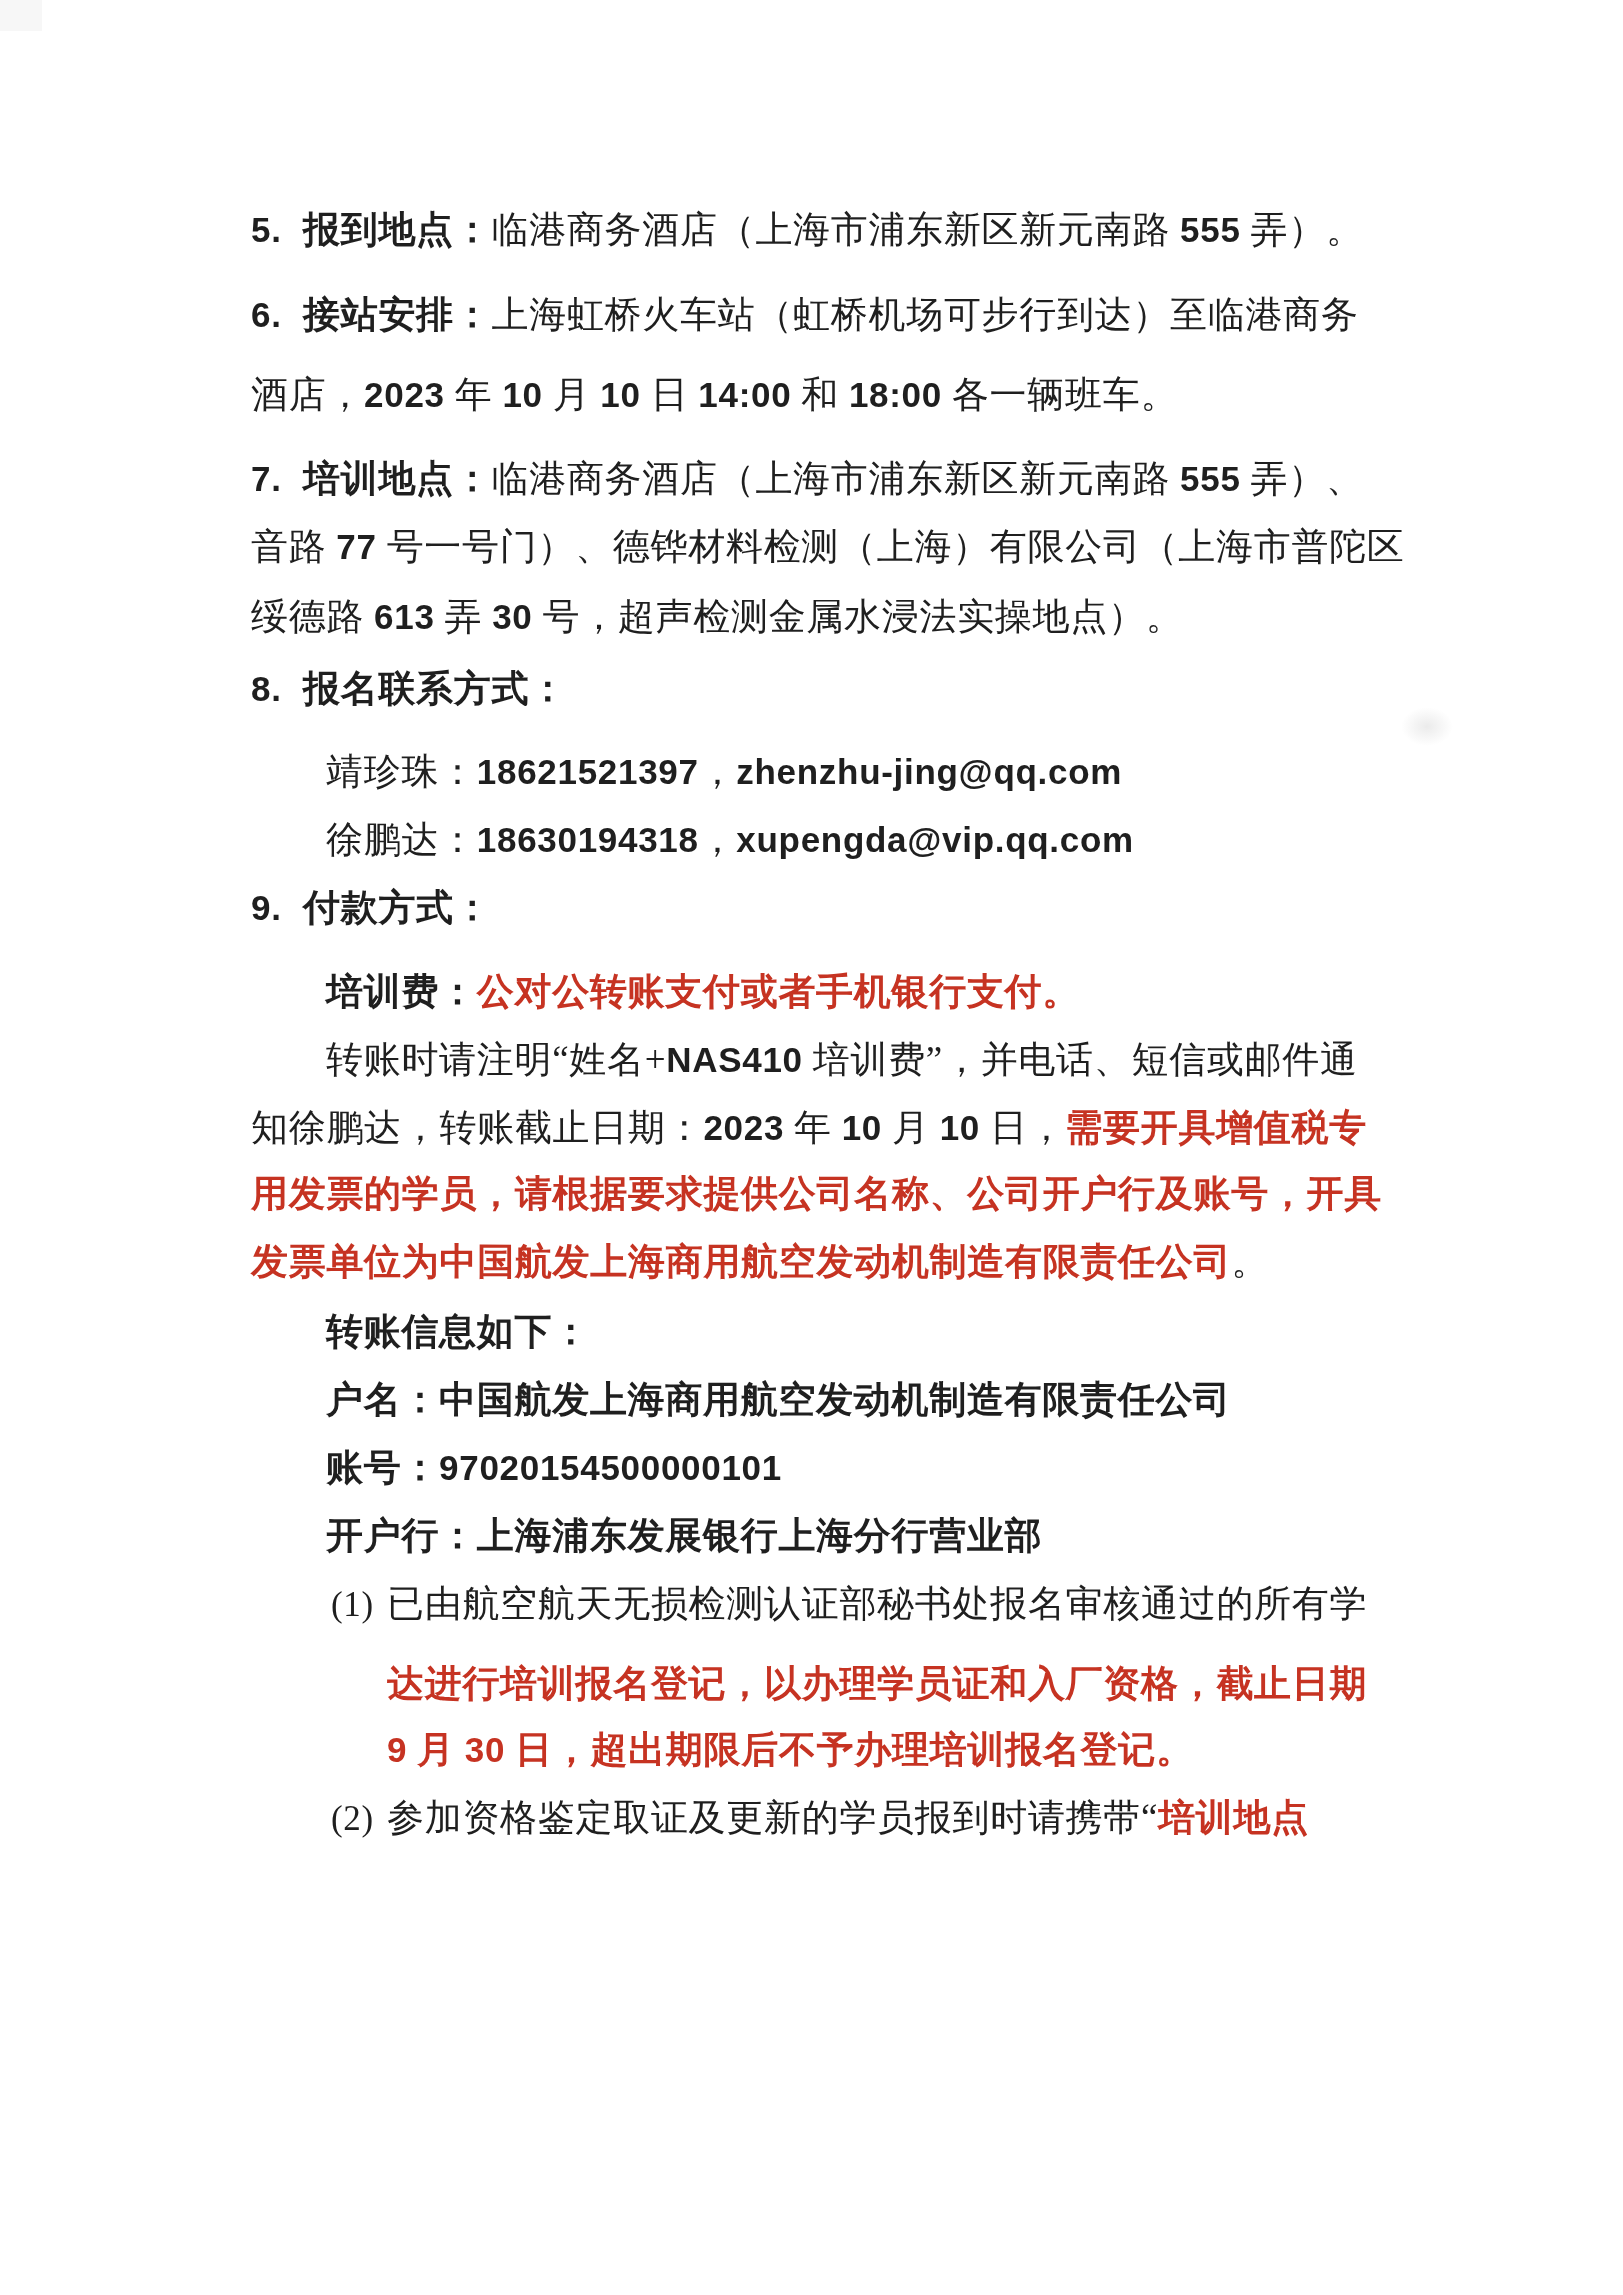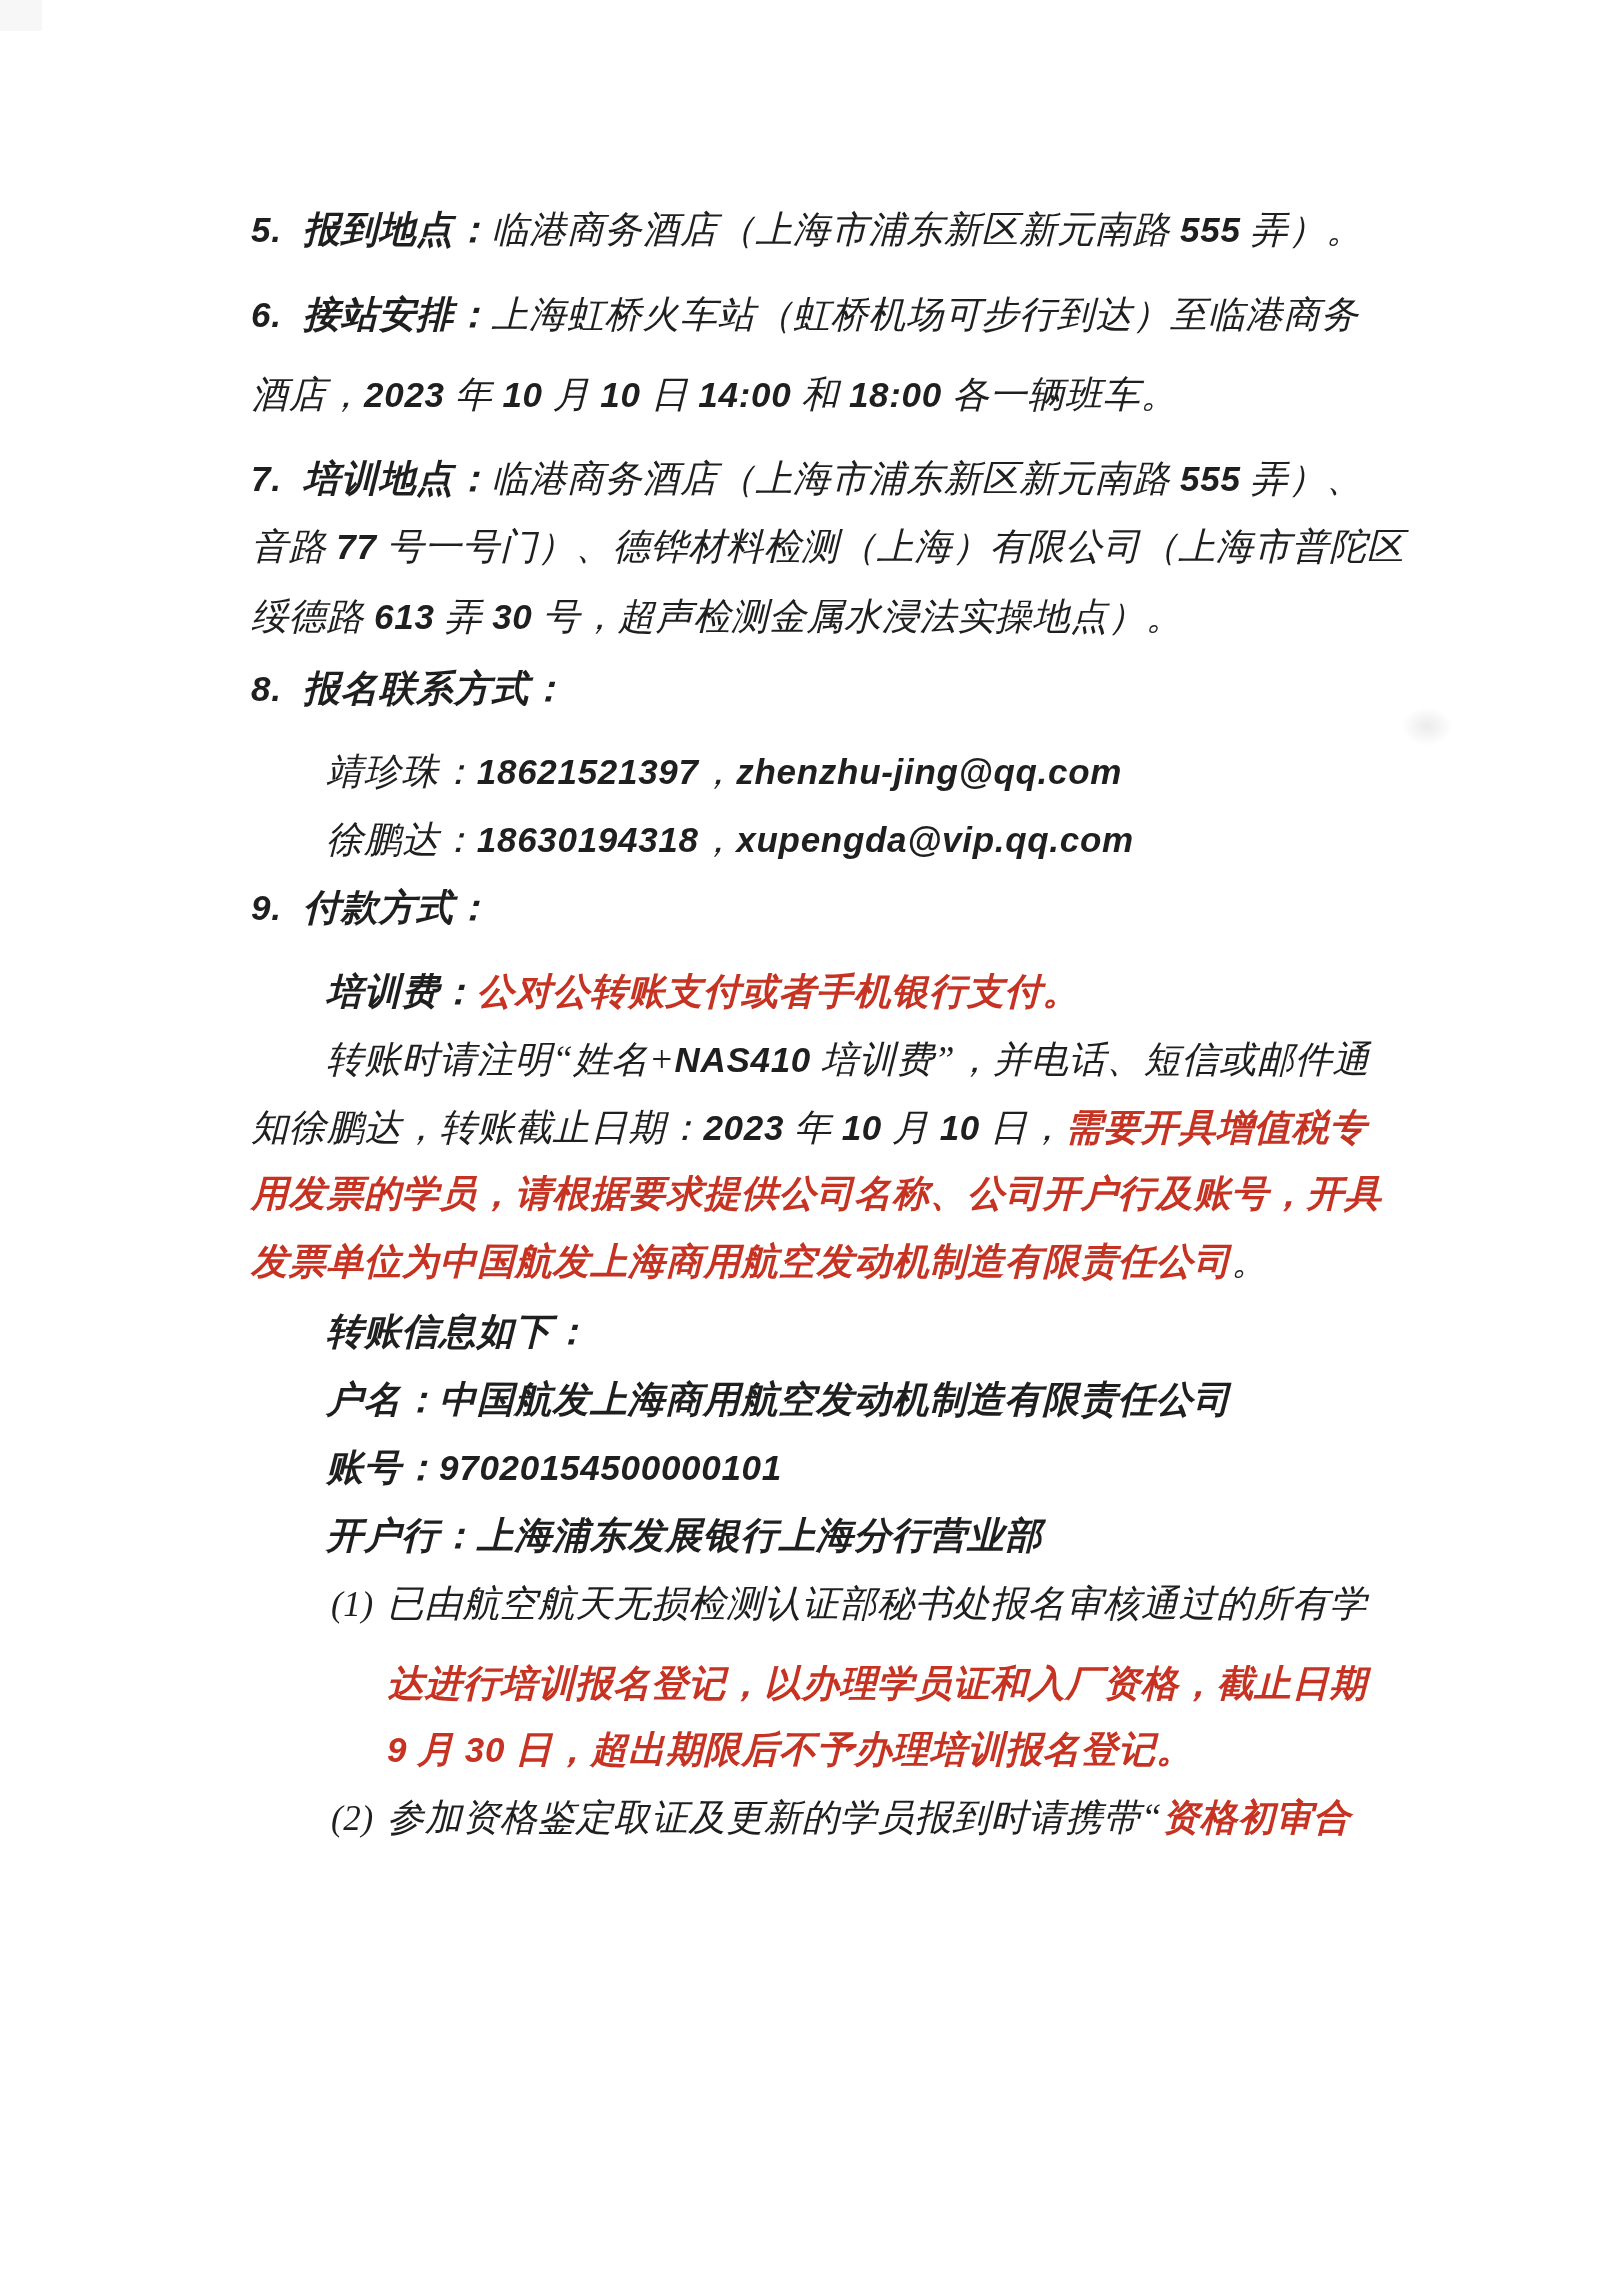--- a/index.html
+++ b/index.html
@@ -15,21 +15,20 @@
     left:251px;top:196px;
     width:1152px;
   }
   .line{
     height:68px;
     line-height:68px;
     white-space:nowrap;
     font-size:37px;
     letter-spacing:0.7px;
     color:#1f1f1f;
-    font-style:italic;
   }
   
   .ind{padding-left:75px;}          
   .sub{padding-left:80px;}          
   .subcont{padding-left:136px;}      
   
   .m{ 
     display:inline-block;width:52px;
     font-family:"Liberation Sans","DejaVu Sans",sans-serif;
     font-weight:700;font-size:35px;color:#1f1f1f;
@@ -84,16 +83,16 @@
     <div class="line"><span class="b">知徐鹏达，转账截止日期：</span><span class="n">2023</span><span class="b"> 年 </span><span class="n">10</span><span class="b"> 月 </span><span class="n">10</span><span class="b"> 日，</span><span class="r">需要开具增值税专</span></div>
     <div class="line" style="margin-top:-1.3px;"><span class="r">用发票的学员，请根据要求提供公司名称、公司开户行及账号，开具</span></div>
     <div class="line"><span class="r">发票单位为中国航发上海商用航空发动机制造有限责任公司</span><span class="b">。</span></div>
     <div class="line ind" style="margin-top:2px;"><span class="lb">转账信息如下：</span></div>
     <div class="line ind"><span class="lb">户名：</span><span class="lb">中国航发上海商用航空发动机制造有限责任公司</span></div>
     <div class="line ind"><span class="lb">账号：</span><span class="n">97020154500000101</span></div>
     <div class="line ind"><span class="lb">开户行：</span><span class="lb">上海浦东发展银行上海分行营业部</span></div>
     <div class="line sub"><span class="sm">(1)</span><span class="b">已由航空航天无损检测认证部秘书处报名审核通过的所有学</span></div>
     <div class="line subcont" style="margin-top:11.8px;"><span class="r">达进行培训报名登记，以办理学员证和入厂资格，截止日期</span></div>
     <div class="line subcont" style="margin-top:-2.6px;"><span class="nr">9</span><span class="r"> 月 </span><span class="nr">30</span><span class="r"> 日，超出期限后不予办理培训报名登记。</span></div>
-    <div class="line sub"><span class="sm">(2)</span><span class="b">参加资格鉴定取证及更新的学员报到时请携带“</span><span class="r">资格初审合</span></div>
+    <div class="line sub"><span class="sm">(2)</span><span class="b">参加资格鉴定取证及更新的学员报到时请携带“</span><span class="r">培训地点</span></div>
   </div>
 </div>
 
 
 </body></html>

